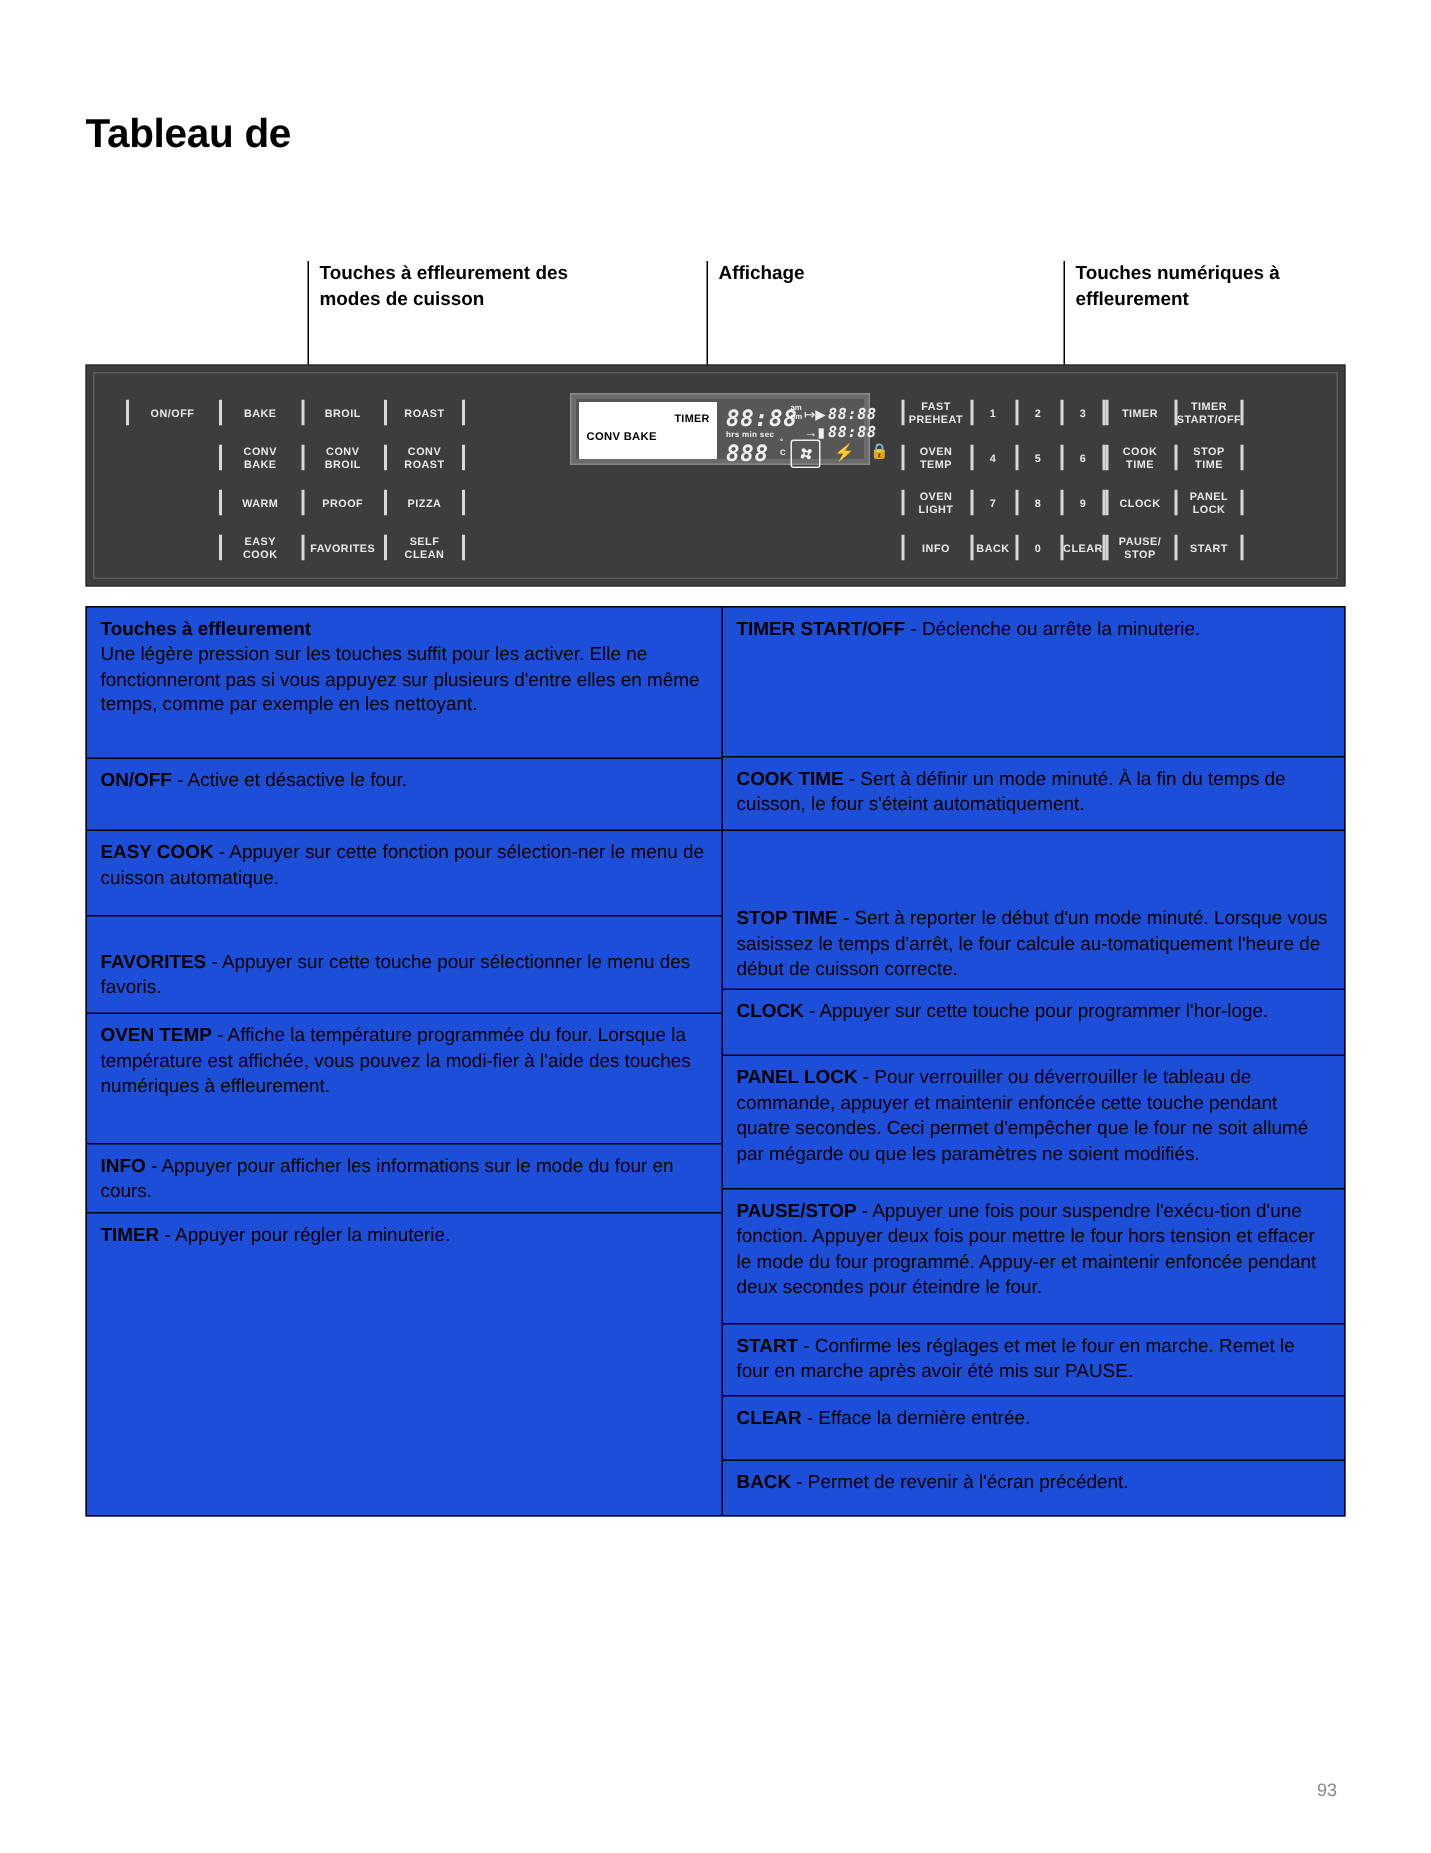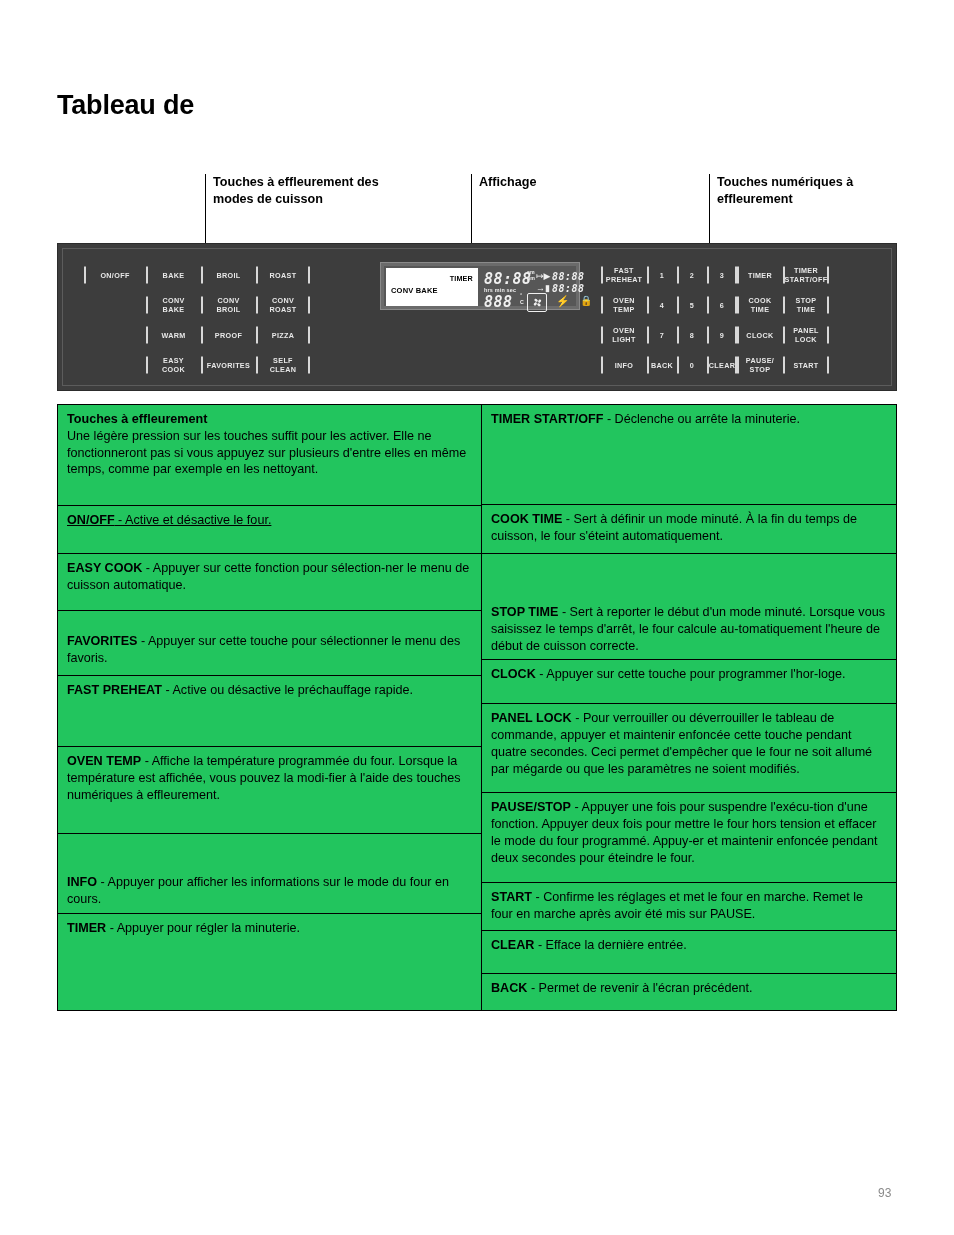--- a/index.html
+++ b/index.html
@@ -11,21 +11,21 @@
     width: 954px; height: 1235px;
     position: relative;
     font-family: "Liberation Sans", sans-serif;
     color: #000;
     overflow: hidden;
   }
 
   
   .page-title {
     position: absolute;
-    left: 57px; top: 88px;
+    left: 57px; top: 72px;
     width: 330px;
     font-size: 27px;
     font-weight: bold;
     line-height: 1.28;
     letter-spacing: -0.2px;
   }
 
   
   .callout {
     position: absolute;
@@ -156,21 +156,21 @@
   .ico-bolt { position: absolute; left: 172px; top: 29px; color:#f0f0f0; font-size: 11px; }
   .ico-lock { position: absolute; left: 196px; top: 29px; color:#f0f0f0; font-size: 10px; }
 
   
   .desc-table {
     position: absolute;
     left: 57px; top: 404px;
     width: 840px;
     display: flex;
     border: 1.4px solid #000;
-    background: #22c55e;
+    background: #1d4ed8;
   }
   .col {
     display: flex;
     flex-direction: column;
   }
   .col.left  { width: 424px; border-right: 1.4px solid #000; }
   .col.right { width: 414px; }
   .cell {
     padding: 6px 9px 5px 9px;
     font-size: 12.6px;
@@ -294,26 +294,25 @@
       <div class="key sep-l sep-r">START</div>
     </div>
 </div>
 
 <div class="desc-table">
   <div class="col left" id="table-col-left">
       <div class="cell" style="min-height: 101px;">
         <div style="font-weight: bold;">Touches à effleurement</div>
         <div>Une légère pression sur les touches suffit pour les activer. Elle ne fonctionneront pas si vous appuyez sur plusieurs d'entre elles en même temps, comme par exemple en les nettoyant.</div>
       </div>
-      <div class="cell" style="min-height: 48px; text-decoration: underline;"><b>ON/OFF</b><span> - Active et désactive le four.</span></div>
+      <div class="cell" style="min-height: 48px;"><b>ON/OFF</b><span> - Active et désactive le four.</span></div>
       <div class="cell" style="min-height: 57px;"><b>EASY COOK</b><span> - Appuyer sur cette fonction pour sélection-ner le menu de cuisson automatique.</span></div>
       <div class="cell" style="min-height: 49px; margin-top: 16px;"><b>FAVORITES</b><span> - Appuyer sur cette touche pour sélectionner le menu des favoris.</span></div>
-      <div class="cell" style="min-height: 71px;"><b>FAST PREHEAT</b><span> - Active ou désactive le préchauffage rapide.</span></div>
       <div class="cell" style="min-height: 87px;"><b>OVEN TEMP</b><span> - Affiche la température programmée du four. Lorsque la température est affichée, vous pouvez la modi-fier à l'aide des touches numériques à effleurement.</span></div>
-      <div class="cell" style="min-height: 45px; margin-top: 34px;"><b>INFO</b><span> - Appuyer pour afficher les informations sur le mode du four en cours.</span></div>
+      <div class="cell" style="min-height: 45px;"><b>INFO</b><span> - Appuyer pour afficher les informations sur le mode du four en cours.</span></div>
       <div class="cell" style="min-height: 29px;"><b>TIMER</b><span> - Appuyer pour régler la minuterie.</span></div>
     </div>
   <div class="col right" id="table-col-right">
       <div class="cell" style="min-height: 100px;"><b>TIMER START/OFF</b><span> - Déclenche ou arrête la minuterie.</span></div>
       <div class="cell" style="min-height: 49px;"><b>COOK TIME</b><span> - Sert à définir un mode minuté. À la fin du temps de cuisson, le four s'éteint automatiquement.</span></div>
       <div class="cell" style="min-height: 62px; margin-top: 44px;"><b>STOP TIME</b><span> - Sert à reporter le début d'un mode minuté. Lorsque vous saisissez le temps d'arrêt, le four calcule au-tomatiquement l'heure de début de cuisson correcte.</span></div>
       <div class="cell" style="min-height: 44px;"><b>CLOCK</b><span> - Appuyer sur cette touche pour programmer l'hor-loge.</span></div>
       <div class="cell" style="min-height: 89px;"><b>PANEL LOCK</b><span>  - Pour verrouiller ou déverrouiller le tableau de commande, appuyer et maintenir enfoncée cette touche pendant quatre secondes. Ceci permet d'empêcher que le four ne soit allumé par mégarde ou que les paramètres ne soient modifiés.</span></div>
       <div class="cell" style="min-height: 90px;"><b>PAUSE/STOP</b><span> - Appuyer une fois pour suspendre l'exécu-tion d'une fonction. Appuyer deux fois pour mettre le four hors tension et effacer le mode du four programmé. Appuy-er et maintenir enfoncée pendant deux secondes pour éteindre le four.</span></div>
       <div class="cell" style="min-height: 48px;"><b>START</b><span> - Confirme les réglages et met le four en marche. Remet le four en marche après avoir été mis sur PAUSE.</span></div>

